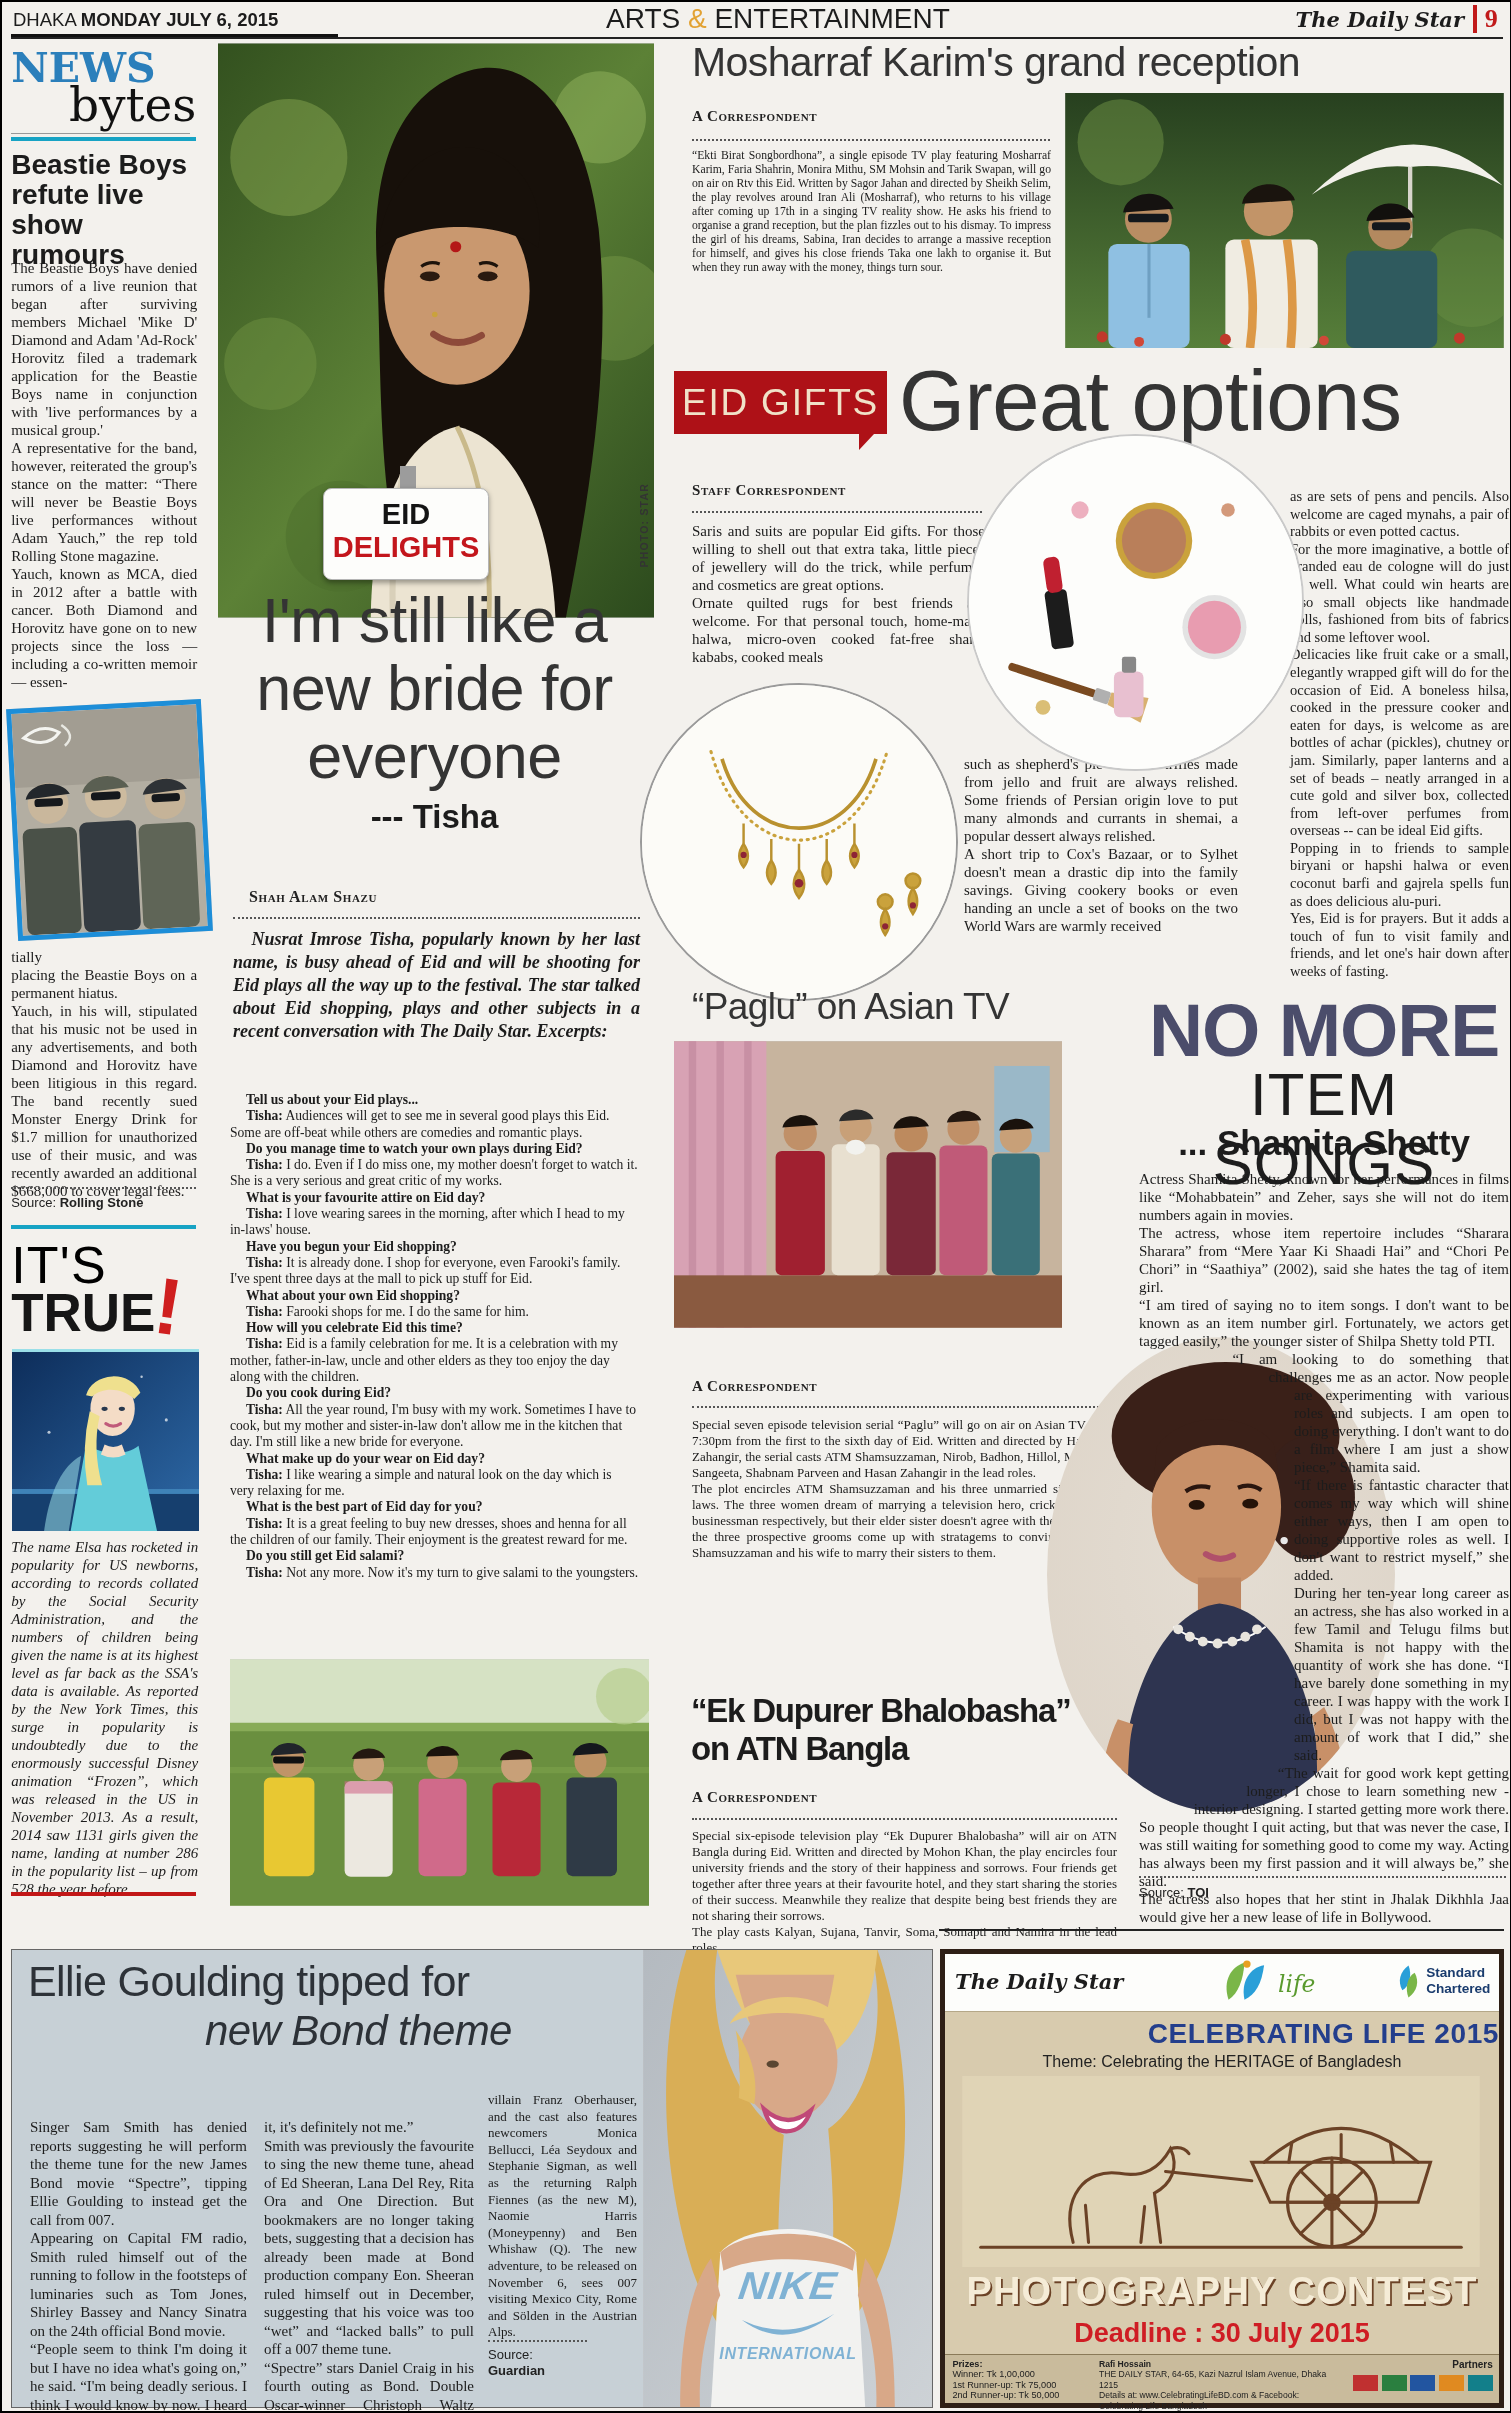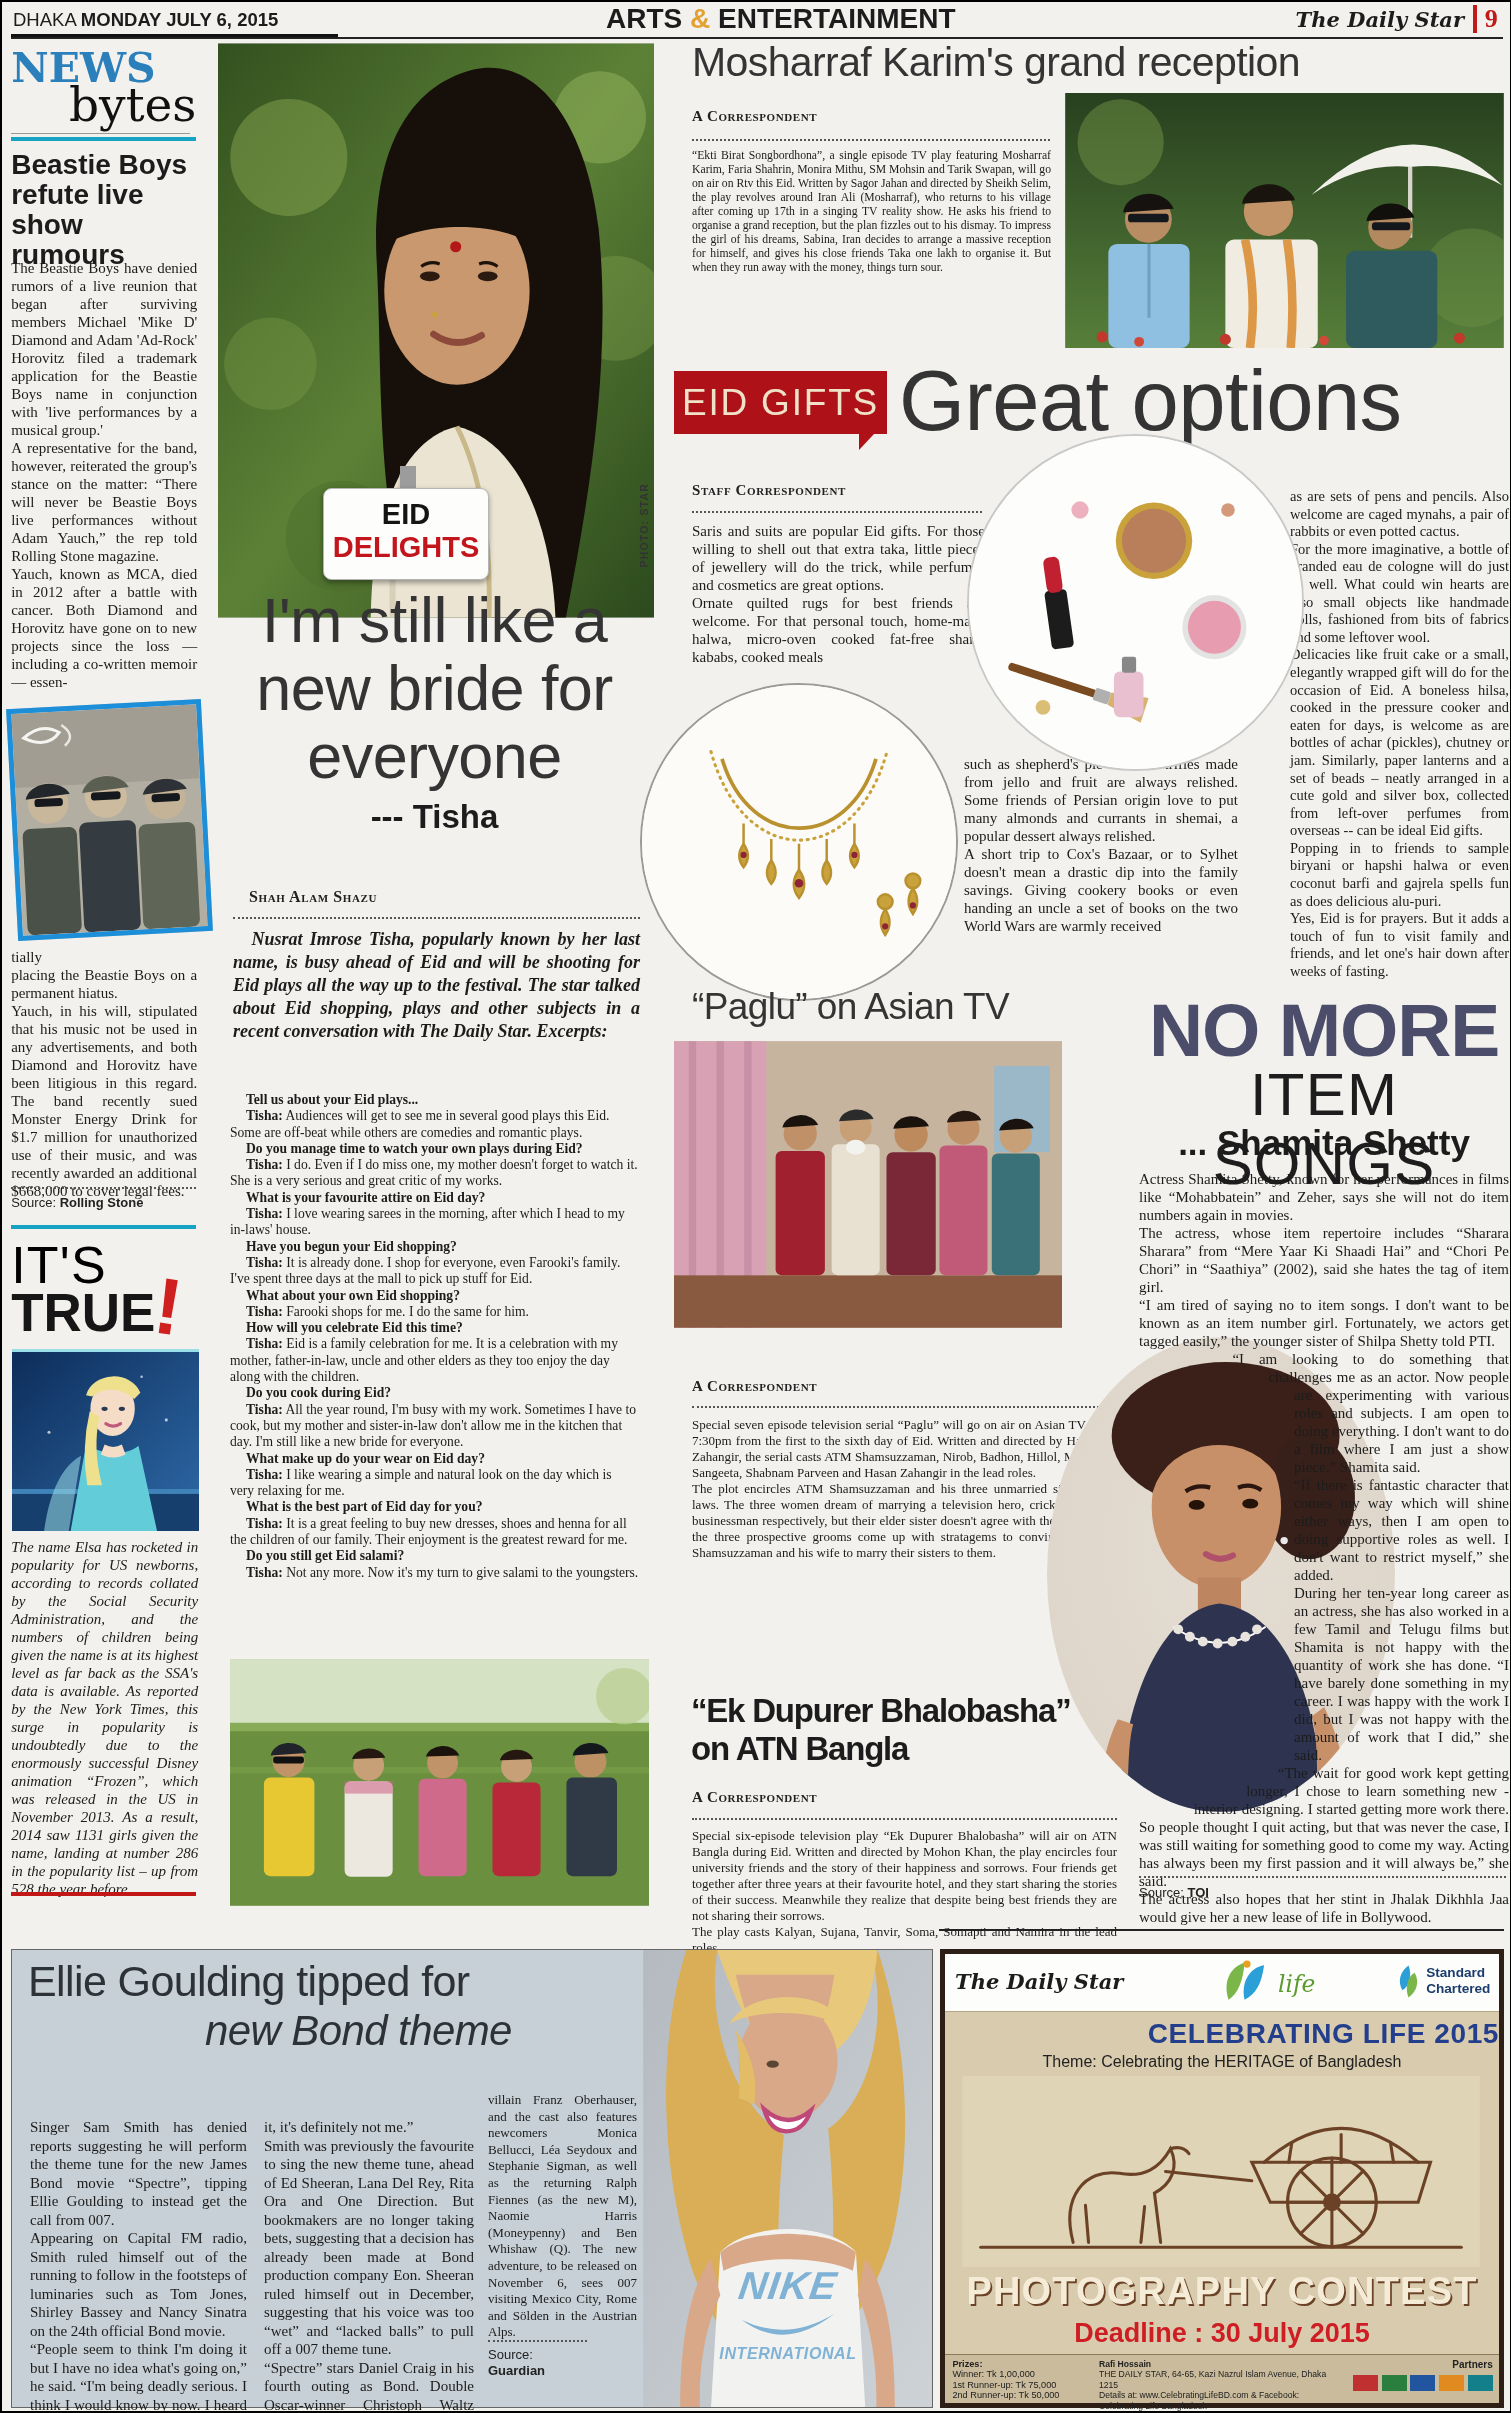--- a/index.html
+++ b/index.html
@@ -22,21 +22,21 @@
 </head>
 <body>
 
 <div id="page">
 
   <div class="abs sans" style="left:11px;top:7.4px;font-size:18.5px;">
     <span>DHAKA</span>
     <b>MONDAY JULY 6, 2015</b>
   </div>
   <div class="abs" style="left:9.2px;top:32px;width:327px;height:3.1px;background:#111;"></div>
-  <div class="abs sans" style="left:604px;top:1.2px;font-size:28px;font-weight:bold;letter-spacing:0;">
+  <div class="abs sans" style="left:604px;top:1.2px;font-size:28px;font-weight:normal;letter-spacing:0;">
     <span>ARTS</span>
     <span style="color:#e2a233;">&amp;</span>
     <span>ENTERTAINMENT</span>
   </div>
   <div class="abs" style="left:9.2px;top:35px;width:1492px;height:1.8px;background:#222;"></div>
   <div class="abs" style="right:46px;top:5px;font-family:'DejaVu Serif',serif;font-style:italic;font-weight:bold;font-size:21px;">The Daily Star</div>
   <div class="abs" style="right:12.3px;top:2.5px;font-size:26px;font-weight:bold;color:#c11a1a;border-left:4.3px solid #c11a1a;padding-left:7.4px;line-height:28px;">9</div>
 
   <div class="abs" style="left:9.2px;top:42px;font-family:'DejaVu Serif',serif;font-weight:bold;font-size:41px;color:#2b7fbb;">NEWS</div>
   <div class="abs" style="left:67px;top:75px;font-family:'DejaVu Serif',serif;font-size:47px;color:#111;">bytes</div>

